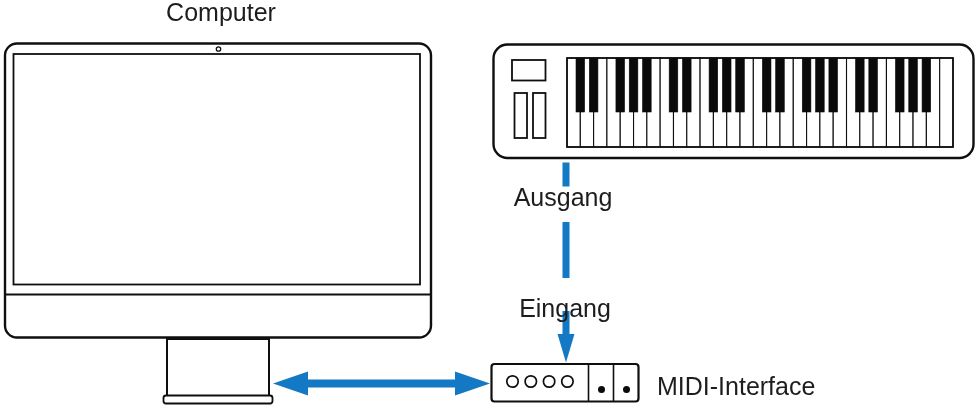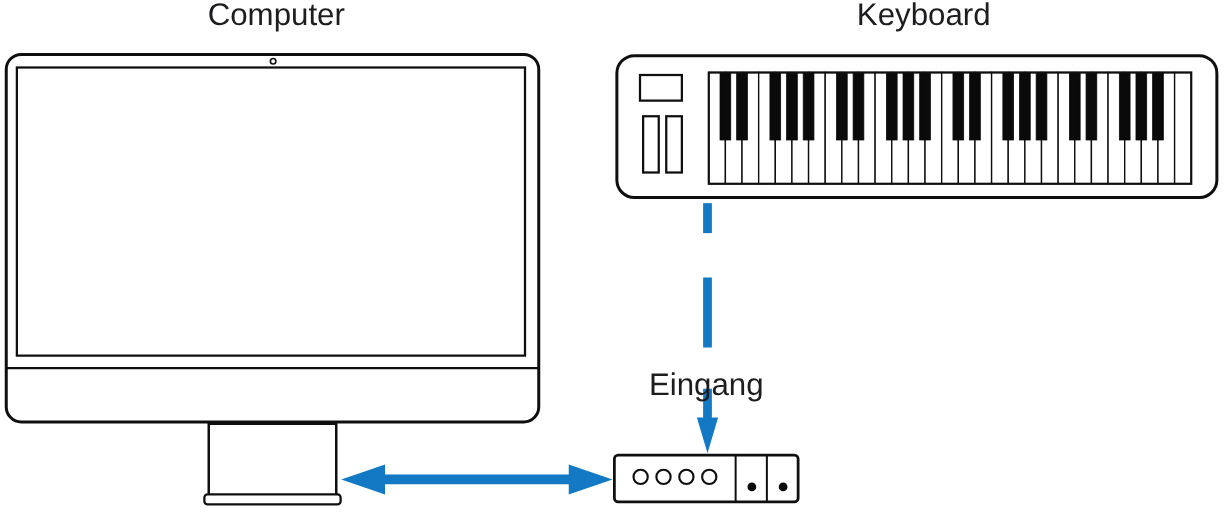--- a/index.html
+++ b/index.html
@@ -129,15 +129,16 @@
 
     <g>
       <rect class="blue" x="562.5" y="162.5" width="7" height="24"></rect>
       <rect class="blue" x="562.5" y="222" width="7" height="56"></rect>
       <rect class="blue" x="562.5" y="311" width="7" height="25"></rect>
       <polygon class="blue" points="557.5,334 574.5,334 566,362.5"></polygon>
     </g>
   </svg>
 
   <div class="label centered" style="left:221px;top:0px;">Computer</div>
-  <div class="label centered" style="left:739px;top:0px;">Keyboard</div>
+  <div class="label centered" style="left:563px;top:185px;">Ausgang</div>
   <div class="label centered" style="left:565px;top:296px;">Eingang</div>
+  <div class="label" style="left:657px;top:374px;">MIDI-Interface</div>
 </div>
 
 </body></html>

